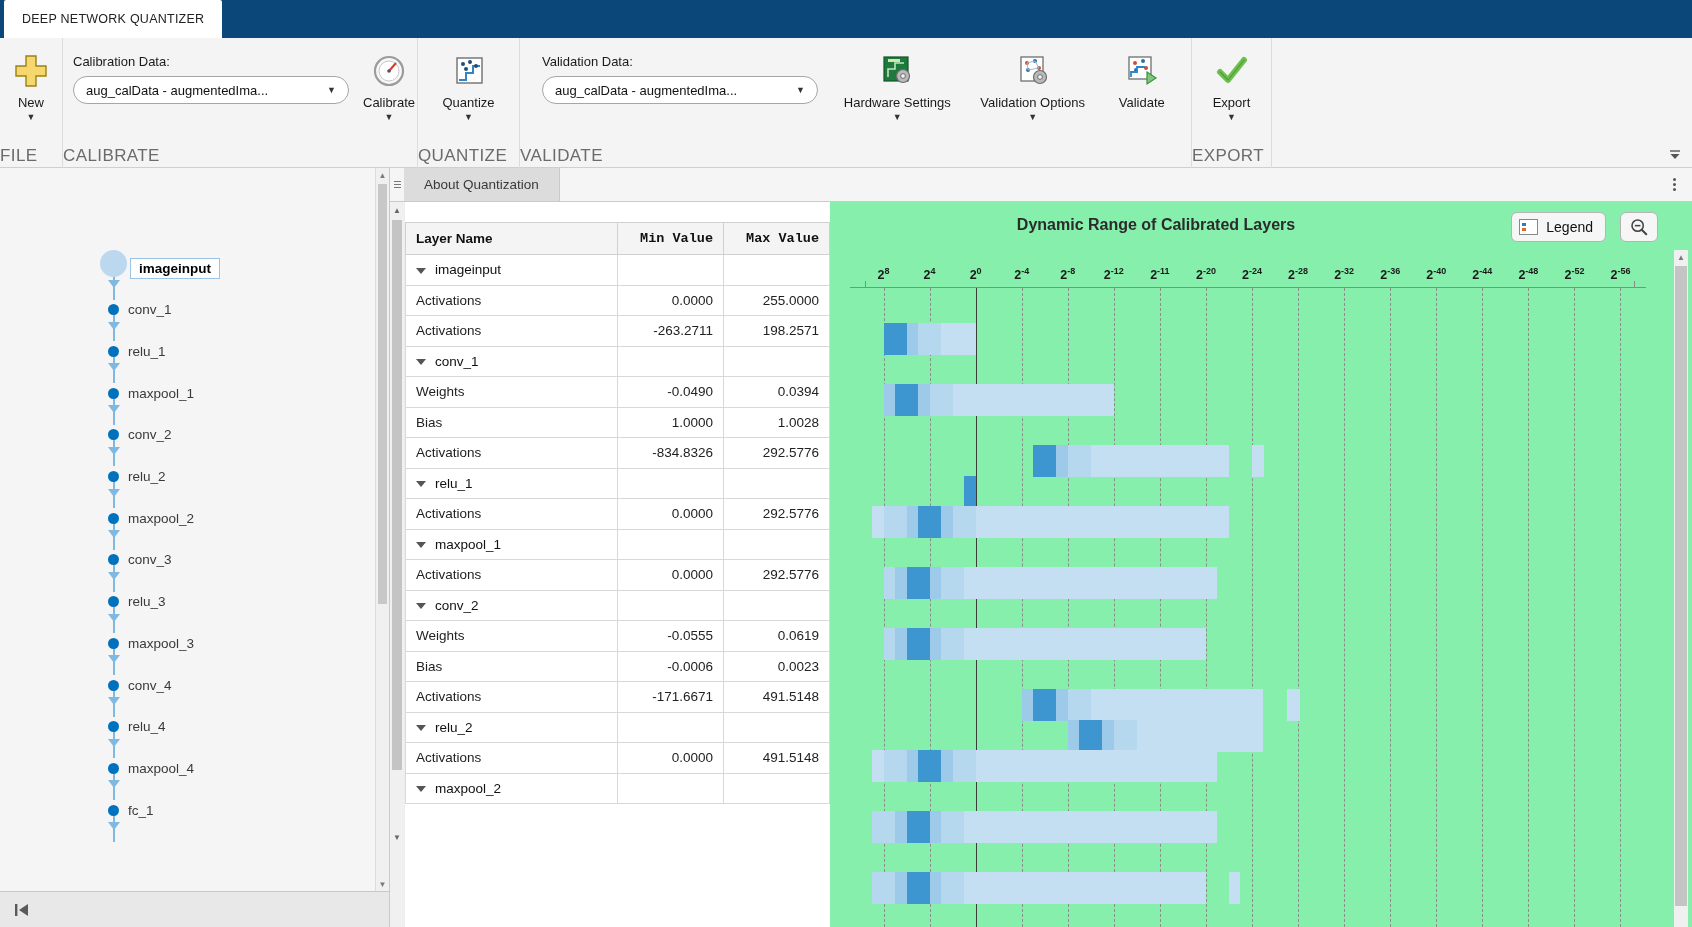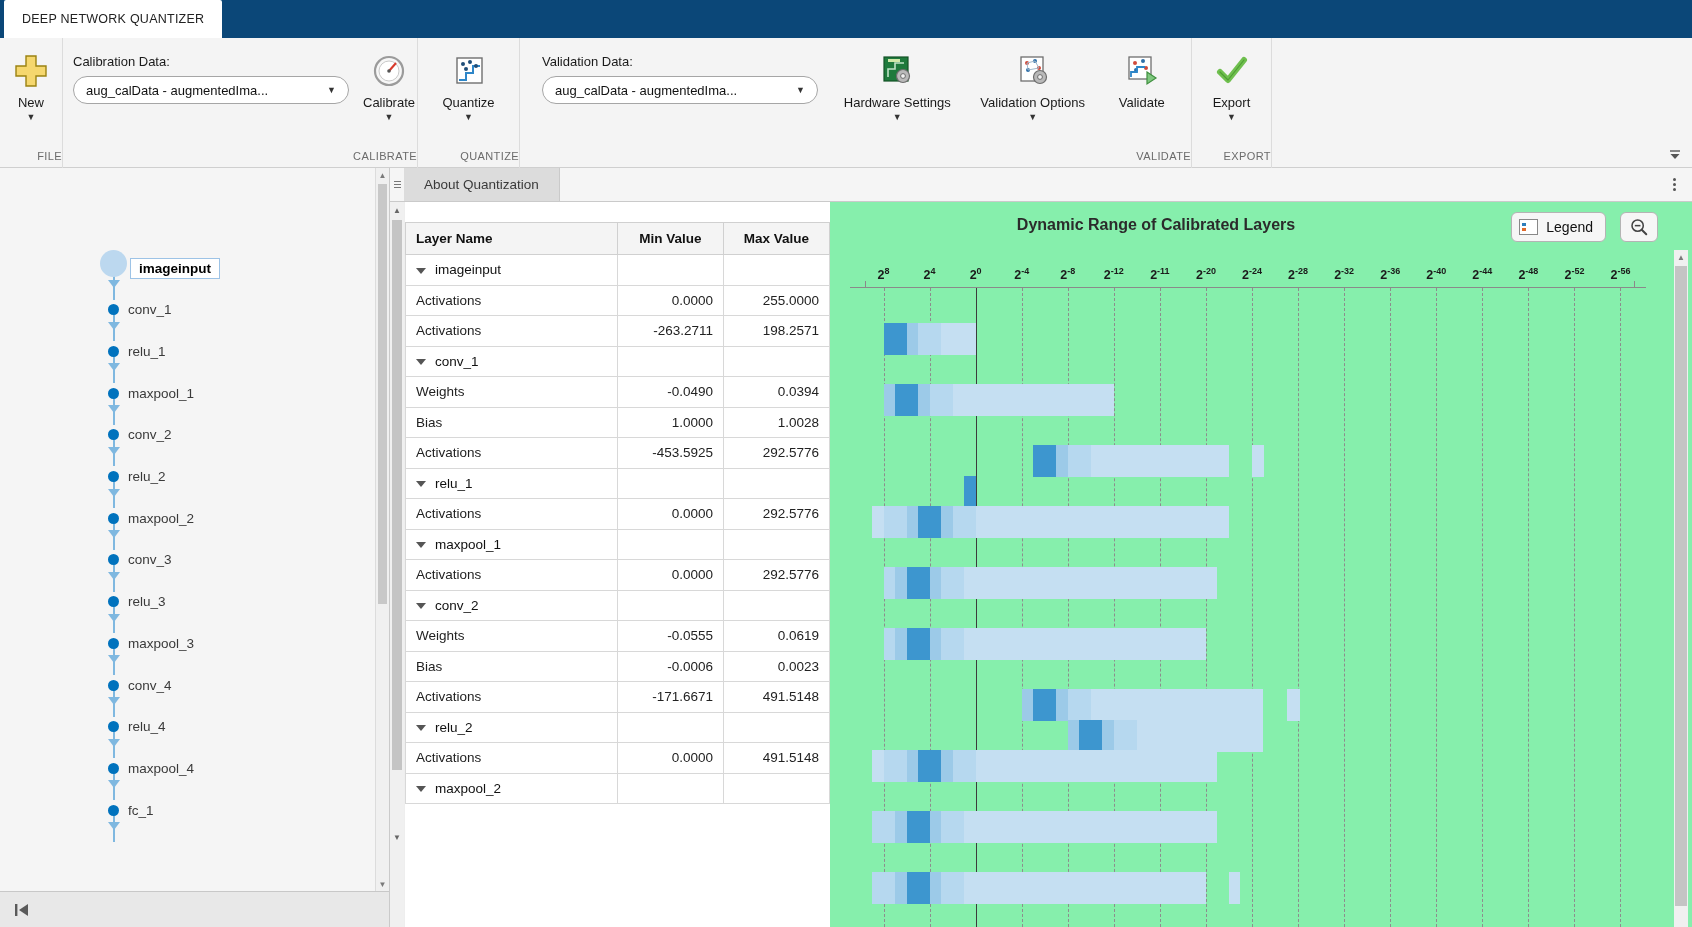--- a/index.html
+++ b/index.html
@@ -31,22 +31,22 @@
     border-bottom:1px solid #cfcfcf;
     display:flex; position:relative;
   }
   .rgroup {
     display:flex; flex-direction:column; height:130px;
     position:relative; padding:0;
   }
   .rgroup + .rgroup { border-left:1px solid #dcdcdc; }
   .rbody { flex:1; display:flex; align-items:flex-start; padding:6px 10px 0 10px; }
   .rlabel {
-    height:22px; line-height:20px; text-align:right;
-    font-size:11px; color:#6b6b6b; letter-spacing:.4px;
+    height:22px; line-height:20px; text-align:left;
+    font-size:17px; color:#6b6b6b; letter-spacing:.4px;
   }
 
   .bigbtn {
     display:flex; flex-direction:column; align-items:center;
     width:64px; padding-top:4px; cursor:pointer; user-select:none;
   }
   .bigbtn .glyph { height:46px; display:flex; align-items:center; justify-content:center; }
   .bigbtn .txt { font-size:13px; color:#1a1a1a; margin-top:1px; text-align:center; line-height:15px;}
   .caret { font-size:9px; color:#333; line-height:10px; margin-top:2px; }
 
@@ -133,21 +133,21 @@
   .tablearea { width:440px; display:flex; flex-shrink:0; position:relative; }
   .tbl-scroll { width:16px; background:#f0f0f0; position:relative; border-right:1px solid #eee;}
   .tbl-scroll .arrow-up,.tbl-scroll .arrow-dn{ height:16px; display:flex; align-items:center;
     justify-content:center; font-size:8px; color:#666; cursor:pointer; }
   .tbl-scroll .thumb{ position:absolute; left:2px; right:2px; background:#c4c4c4; cursor:pointer;}
   table.dr { border-collapse:collapse; width:424px; table-layout:fixed; margin-top:20px; height:0;}
   table.dr th {
     background:#f4f4f4; border:1px solid #d0d0d0; font-size:13.5px; font-weight:bold;
     color:#111; text-align:left; padding:7px 10px; height:32px;
   }
-  table.dr th.num { text-align:center; }
+  table.dr th.num { text-align:right;font-family:Liberation Mono, monospace; }
   table.dr td {
     border:1px solid #d8d8d8; font-size:13.5px; color:#222;
     padding:5px 10px; height:30.5px; background:#fff;
   }
   table.dr td.grp { color:#111; }
   table.dr td.num { text-align:right; }
   td.grp .tri { display:inline-block; width:0; height:0; margin-right:9px;
     border-left:5px solid transparent; border-right:5px solid transparent;
     border-top:6px solid #555; vertical-align:middle; cursor:pointer; }
   td.sub { padding-left:36px; }
@@ -521,21 +521,21 @@
                 <td class="num">-0.0490</td>
                 <td class="num">0.0394</td>
               </tr>
               <tr>
                 <td class="sub"><span>Bias</span></td>
                 <td class="num">1.0000</td>
                 <td class="num">1.0028</td>
               </tr>
               <tr>
                 <td class="sub"><span>Activations</span></td>
-                <td class="num">-453.5925</td>
+                <td class="num">-834.8326</td>
                 <td class="num">292.5776</td>
               </tr>
               <tr>
                 <td class="grp"><span class="tri"></span><span>relu_1</span></td>
                 <td class="num"></td>
                 <td class="num"></td>
               </tr>
               <tr>
                 <td class="sub"><span>Activations</span></td>
                 <td class="num">0.0000</td>

